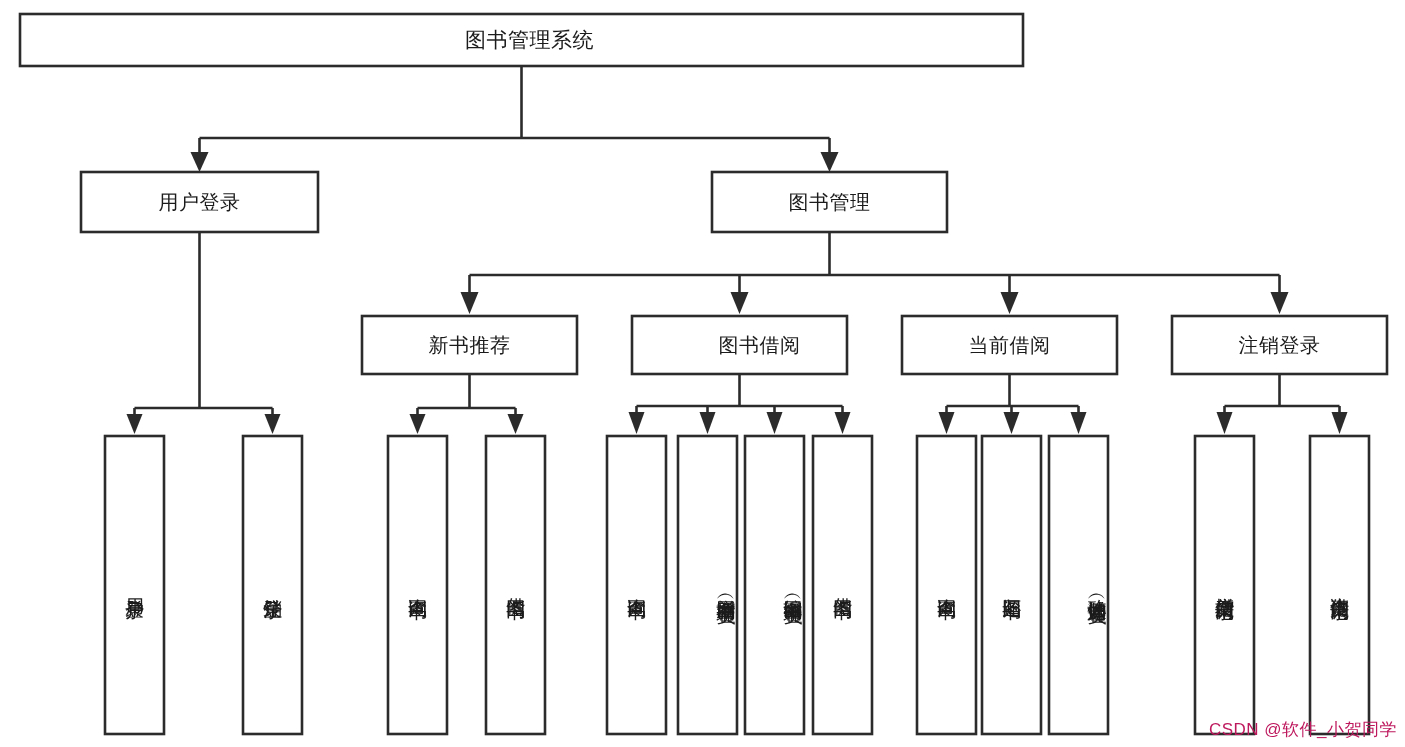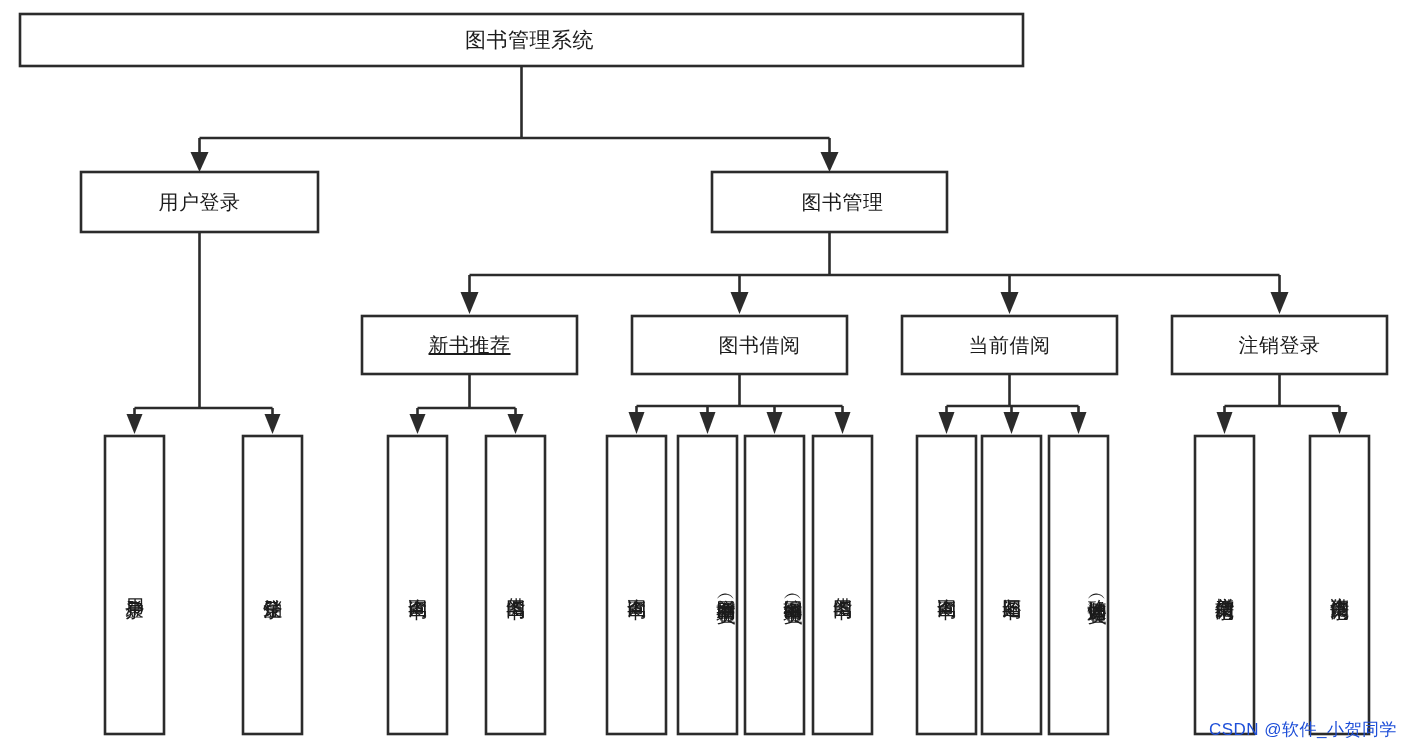--- a/index.html
+++ b/index.html
@@ -66,21 +66,21 @@
     pointer-events: none;
   }
   .root-label {
     font-size: 21px;
   }
   .watermark {
     position: absolute;
     right: 8px;
     bottom: 6px;
     font-size: 17px;
-    color: #1d4ed8;
+    color: #be185d;
     letter-spacing: 0.5px;
     white-space: nowrap;
     pointer-events: none;
   }
 </style>
 </head>
 <body>
 
 <div id="diagram-root">
 
@@ -186,23 +186,23 @@
     <rect class="node-box" x="917" y="436" width="59" height="298"></rect>
     <rect class="node-box" x="982" y="436" width="59" height="298"></rect>
     <rect class="node-box" x="1049" y="436" width="59" height="298"></rect>
     <rect class="node-box" x="1195" y="436" width="59" height="298"></rect>
     <rect class="node-box" x="1310" y="436" width="59" height="298"></rect>
   </svg>
 
   <div class="node-label-h root-label" style="left:28px; top:14px; width:1003px; height:52px;">图书管理系统</div>
 
   <div class="node-label-h" style="left:81px; top:172px; width:237px; height:60px;">用户登录</div>
-  <div class="node-label-h" style="left:712px; top:172px; width:235px; height:60px;margin-left:13px;">图书管理</div>
-
-  <div class="node-label-h" style="left:362px; top:316px; width:215px; height:58px;text-decoration:underline;">新书推荐</div>
+  <div class="node-label-h" style="left:712px; top:172px; width:235px; height:60px;">图书管理</div>
+
+  <div class="node-label-h" style="left:362px; top:316px; width:215px; height:58px;">新书推荐</div>
   <div class="node-label-h" style="left:632px; top:316px; width:215px; height:58px;padding-left:20px;">图书借阅</div>
   <div class="node-label-h" style="left:902px; top:316px; width:215px; height:58px;">当前借阅</div>
   <div class="node-label-h" style="left:1172px; top:316px; width:215px; height:58px;">注销登录</div>
 
   <div class="node-label-v" style="left:105px; top:436px; width:59px; height:298px;">用户登录</div>
   <div class="node-label-v" style="left:243px; top:436px; width:59px; height:298px;">注销登录</div>
   <div class="node-label-v" style="left:388px; top:436px; width:59px; height:298px;">查询图书</div>
   <div class="node-label-v" style="left:486px; top:436px; width:59px; height:298px;">借阅图书</div>
   <div class="node-label-v" style="left:607px; top:436px; width:59px; height:298px;">查询图书</div>
   <div class="node-label-v" style="left:678px; top:436px; width:59px; height:298px; align-items:flex-start; padding-top:6px; box-sizing:border-box;">新增图书（管理员）</div>

